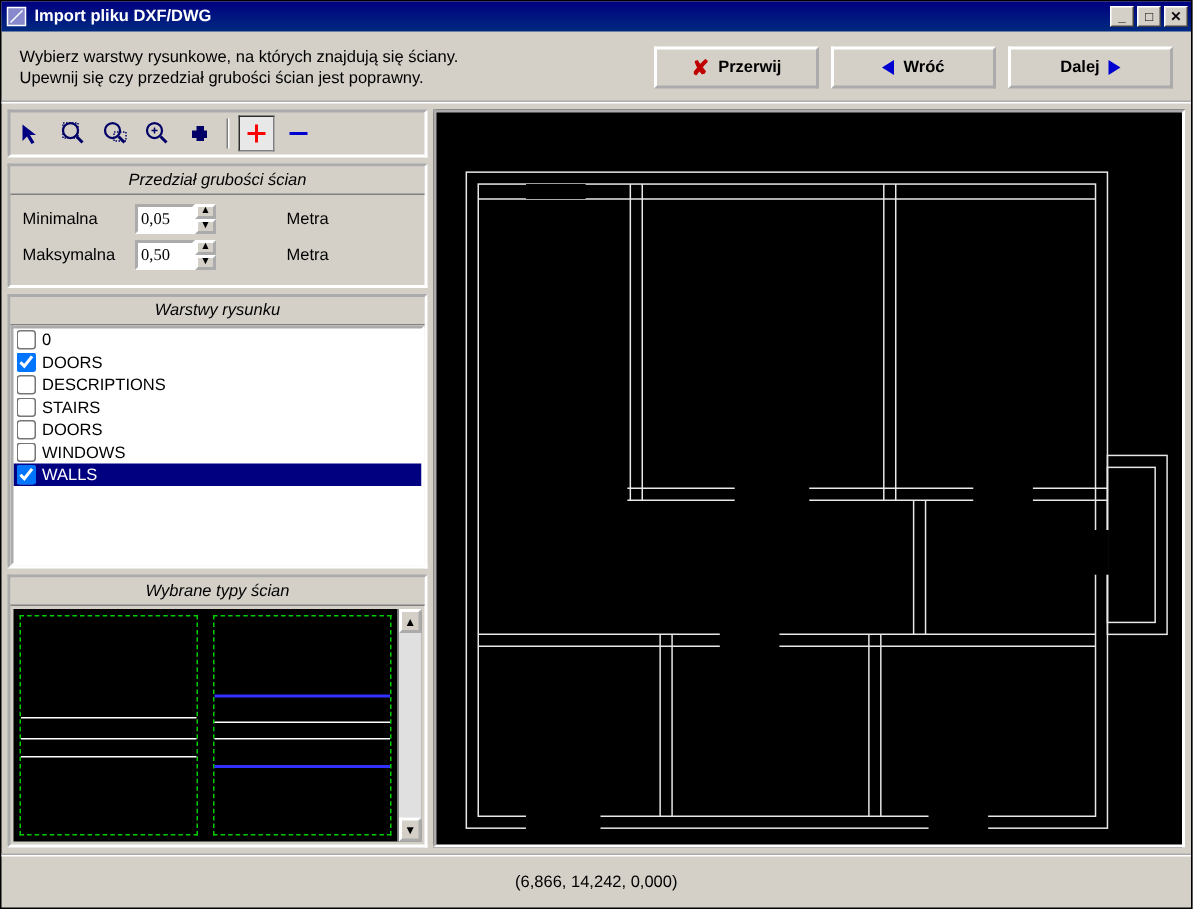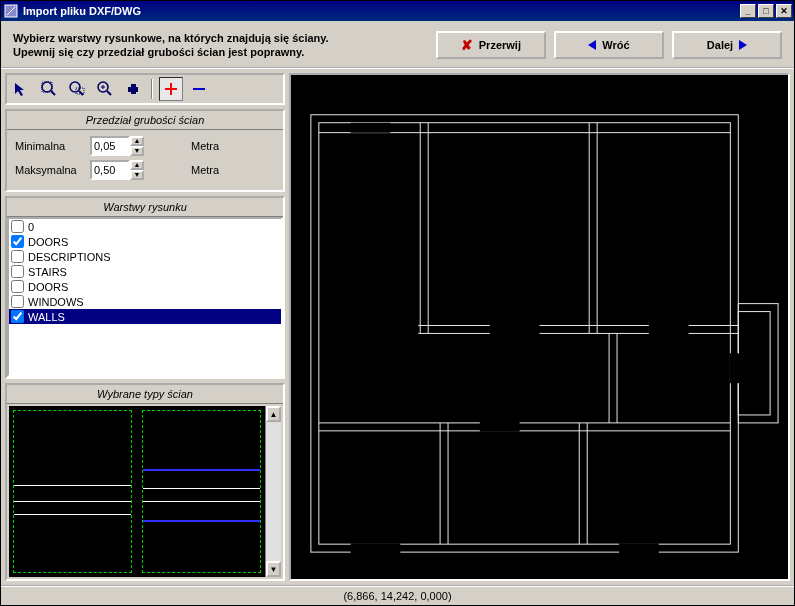--- a/index.html
+++ b/index.html
@@ -5,21 +5,21 @@
   * { box-sizing: border-box; font-family: Tahoma, Arial, sans-serif; font-size: 11px; }
   body { margin: 0; padding: 0; background: #c0c0c0; }
   .window { width: 795px; height: 606px; background: #d4d0c8; border: 1px solid #000; display: flex; flex-direction: column; position: relative; }
   .titlebar { height: 20px; background: linear-gradient(#000080,#002a80); color: #fff; display: flex; align-items: center; padding: 0 2px; font-weight: bold; }
   .titlebar-icon { width: 16px; height: 16px; margin-right: 4px; display:inline-block; }
   .titlebar-text { flex:1; }
   .titlebar-buttons { display:flex; gap:2px; }
   .tb-btn { width:16px; height:14px; background:#d4d0c8; border:1px solid #fff; border-right-color:#404040; border-bottom-color:#404040; display:flex; align-items:center; justify-content:center; font-size:9px; font-weight:bold; color:#000; cursor:pointer; line-height:1; }
 
   .header-row { display:flex; align-items:center; padding:10px 12px 8px 12px; border-bottom: 2px groove #fff; }
-  .header-text { flex:1; font-weight:bold; font-size:11px; line-height:14px; }
+  .header-text { flex:1; font-weight:normal; font-size:11px; line-height:14px; }
   .wiz-btn { width:110px; height:28px; margin-left:8px; background:#d4d0c8; border:2px outset #fff; display:flex; align-items:center; justify-content:center; gap:6px; cursor:pointer; font-weight:bold; font-size:12px; }
   .arrow-left { width:0;height:0;border-top:5px solid transparent;border-bottom:5px solid transparent;border-right:8px solid #0000d0; }
   .arrow-right { width:0;height:0;border-top:5px solid transparent;border-bottom:5px solid transparent;border-left:8px solid #0000d0; }
   .x-red { color:#c00000; font-size:14px; font-weight:bold; }
   .u { }
 
   .body-area { flex:1; display:flex; min-height:0; }
   .left-panel { width:288px; padding:4px; display:flex; flex-direction:column; gap:4px; }
   .right-panel { flex:1; background:#000; margin:4px 4px 4px 0; border:2px inset #fff; position:relative; }
 
@@ -27,38 +27,38 @@
   .tool-btn { width:24px; height:24px; display:flex; align-items:center; justify-content:center; position:relative; cursor:pointer; }
   .tool-btn.pressed { border:1px inset #808080; background:#e8e8e8; }
   .divider { width:2px; border-left:1px solid #808080; border-right:1px solid #fff; margin:2px 2px; }
 
   .group { border:2px inset #fff; background:#d4d0c8; }
   .group-title { text-align:center; padding:3px 0; border-bottom:1px solid #808080; background:#d4d0c8;font-style:italic; }
   .group-body { padding:6px 8px; }
   .row { display:flex; align-items:center; gap:7px; margin-bottom:4px; }
   .row label { width:68px; }
   .numin { display:flex; }
-  .numin input { width:40px; border:2px inset #fff; padding:1px 2px; font-size:11px; }
+  .numin input { width:40px; border:2px inset #fff; padding:1px 2px; font-size:11px;font-family:Liberation Serif, serif; }
   .spin { width:14px; display:flex; flex-direction:column; }
   .spin div { flex:1; border:2px outset #fff; font-size:7px; line-height:6px; display:flex; align-items:center; justify-content:center; cursor:pointer; }
   .unit { margin-left:20px;padding-left:20px; }
 
   .layer-list { height:160px; background:#fff; border:2px inset #fff; overflow:auto; }
   .layer-item { display:flex; align-items:center; padding:0 2px; height:15px; cursor:pointer; }
   .layer-item.selected { background:#000080; color:#fff; }
   .layer-item input { margin:0 4px 0 0; }
 
   .preview-group { flex:1; display:flex; flex-direction:column; border:2px inset #fff; }
   .preview-body { flex:1; display:flex; background:#000; margin:2px; position:relative; }
   .preview-canvas { flex:1; position:relative; margin:4px; }
   .preview-scroll { width:16px; background:#d4d0c8; border-left:1px solid #808080; display:flex; flex-direction:column; }
   .sc-btn { height:16px; border:2px outset #fff; display:flex; align-items:center; justify-content:center; font-size:8px; cursor:pointer; }
   .sc-track { flex:1; background:#e0e0e0; }
 
-  .statusbar { height:20px; border-top:2px groove #fff; display:flex; align-items:center; justify-content:center; font-size:11px; }
+  .statusbar { height:36px; border-top:2px groove #fff; display:flex; align-items:center; justify-content:center; font-size:11px; }
 
   .wallsvg { position:absolute; inset:0; }
   .wt-box { border:1px dashed #0c0; position:absolute; }
   .wt-line { position:absolute; left:0; right:0; height:1px; }
 </style>
 </head>
 <body>
 
 <div class="window">
 

